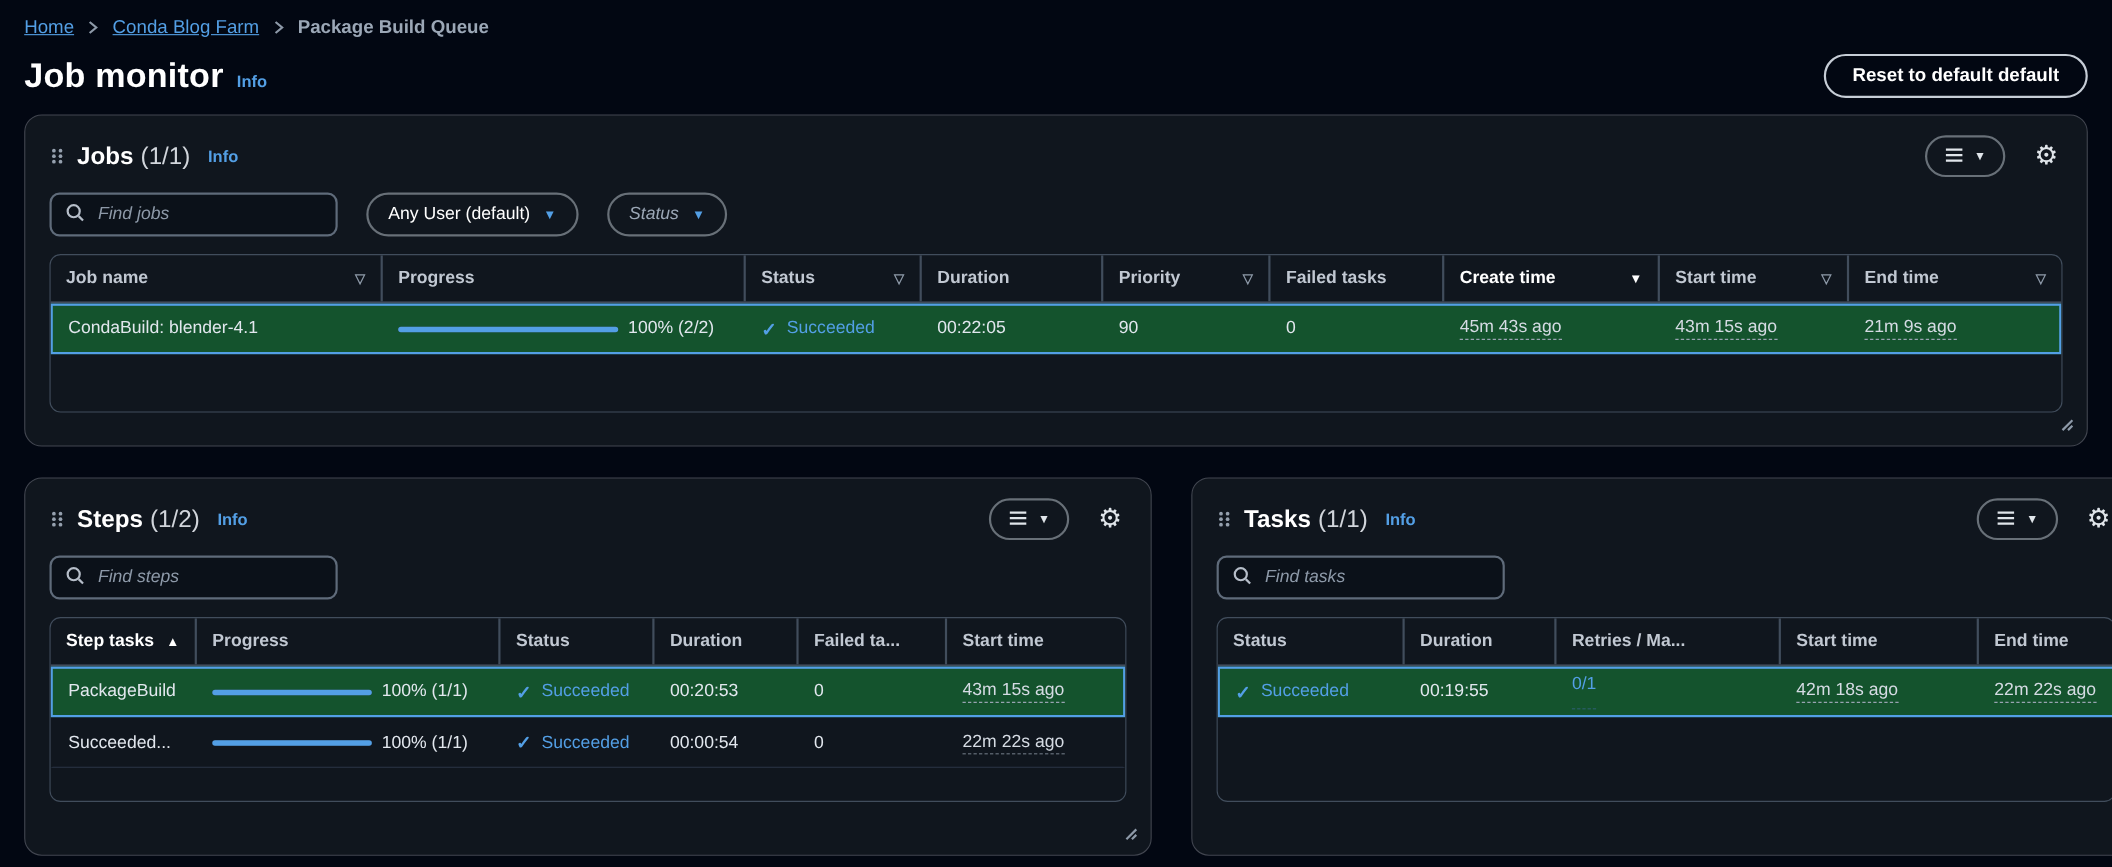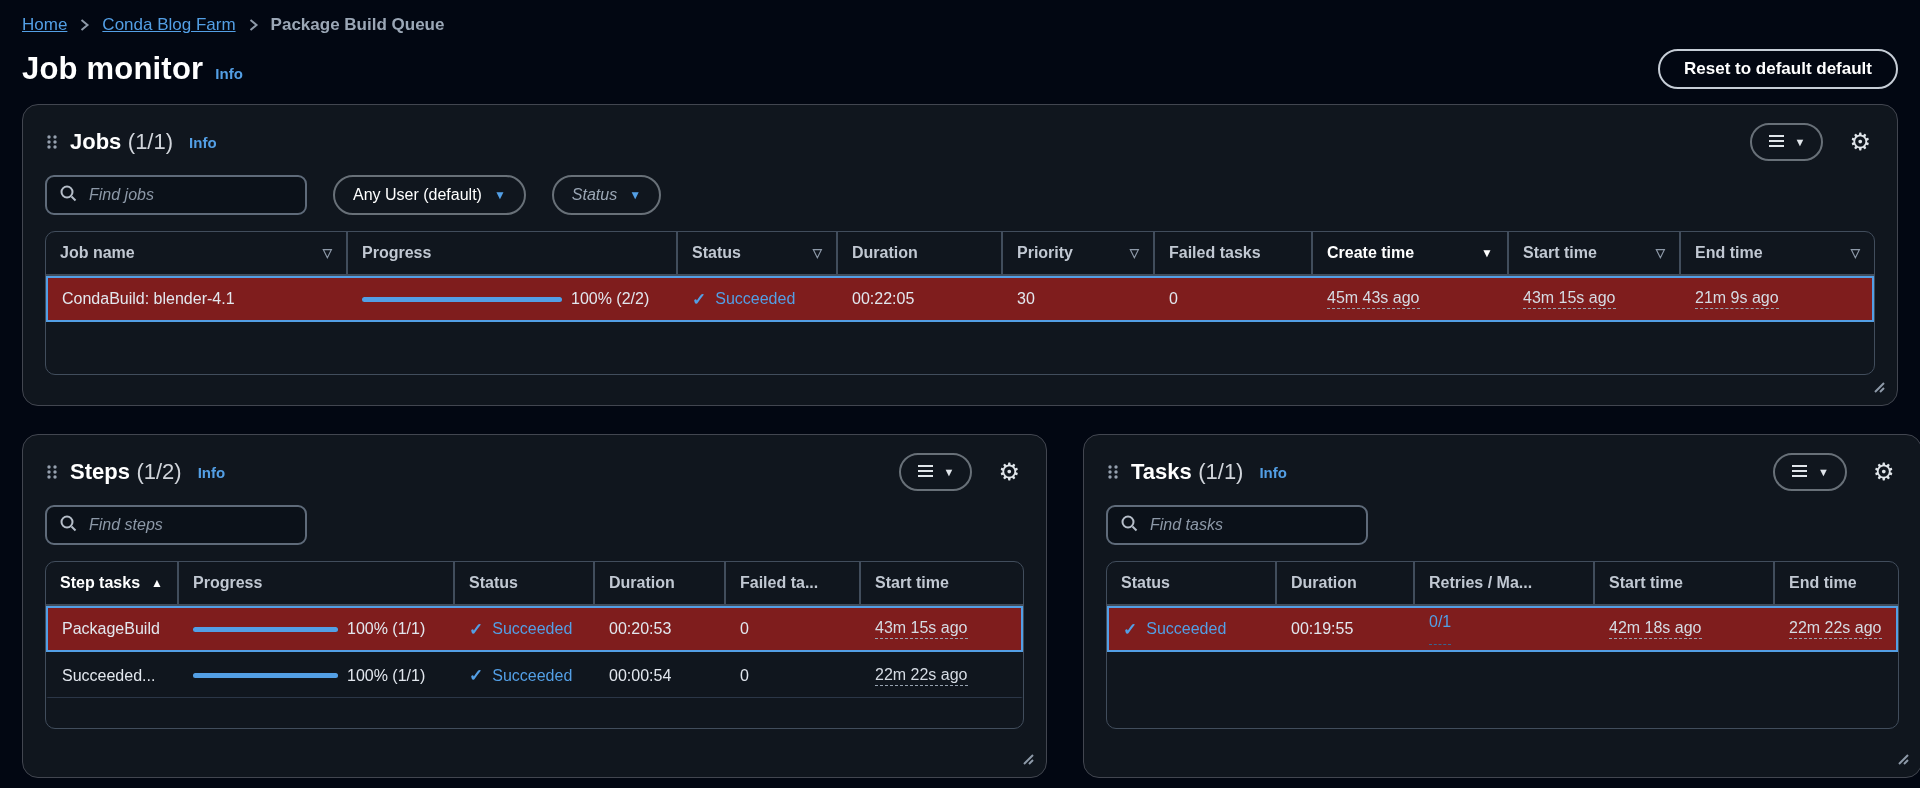--- a/index.html
+++ b/index.html
@@ -82,21 +82,21 @@
     white-space:nowrap;overflow:hidden;flex:0 0 auto;cursor:pointer;
   }
   .th:first-child{border-left:none;}
   .th.active .th-label{color:#ffffff;}
   .sort{margin-left:auto;padding-left:8px;font-size:12px;color:#8d99a8;}
   .sort.active{color:#ffffff;}
   .trow{
     display:flex;align-items:center;height:46px;flex:0 0 auto;
     border:2px solid transparent;border-bottom:1px solid #2b3647;box-sizing:border-box;cursor:pointer;
   }
-  .trow.selected{border:2px solid #539fe5;background:#7f1d1d;}
+  .trow.selected{border:2px solid #539fe5;background:#14532d;}
   .td{
     display:flex;align-items:center;gap:9px;padding:0 14px;box-sizing:border-box;
     white-space:nowrap;overflow:hidden;flex:0 0 auto;font-size:16px;color:#e2e7ee;
   }
   .tbl-empty{flex:1;}
 
   .pbar{width:200px;height:5px;border-radius:3px;background:#2a3442;flex:0 0 auto;}
   .pbar.small{width:145px;}
   .pfill{height:100%;border-radius:3px;background:#539fe5;}
   .plabel{color:#e2e7ee;}
@@ -104,21 +104,21 @@
   .succeeded{color:#539fe5;}
   .time-link{color:#d5dbe3;border-bottom:1px dashed #98a3b1;padding-bottom:1px;cursor:pointer;}
   .retries-link{color:#539fe5;cursor:pointer;border-bottom:1px dashed #39648f;padding-bottom:13px;}
 
   
   .jc0{width:300px;} .jc1{width:330px;} .jc2{width:160px;} .jc3{width:165px;}
   .jc4{width:152px;} .jc5{width:158px;} .jc6{width:196px;} .jc7{width:172px;} .jc8{flex:1 1 auto;}
   
   .sc0{width:131px;} .sc1{width:276px;} .sc2{width:140px;} .sc3{width:131px;} .sc4{width:135px;} .sc5{width:160px;}
   
-  .tc0{width:168px;} .tc1{width:138px;} .tc2{width:180px;} .tc3{width:180px;} .tc4{flex:1 1 auto;}
+  .tc0{width:168px;} .tc1{width:138px;} .tc2{width:204px;} .tc3{width:180px;} .tc4{flex:1 1 auto;}
 
   .resize-handle{position:absolute;right:12px;bottom:8px;cursor:nwse-resize;}
 </style>
 </head>
 <body>
 
 <div class="page">
 
   <nav class="breadcrumb">
     <a class="crumb-link">Home</a>
@@ -243,21 +243,21 @@
           <span class="plabel">100% (2/2)</span>
         </div>
         <div class="td jc2">
           <span class="check">✓</span>
           <span class="succeeded">Succeeded</span>
         </div>
         <div class="td jc3">
             <span>00:22:05</span>
           </div>
         <div class="td jc4">
-            <span>30</span>
+            <span>90</span>
           </div>
         <div class="td jc5">
             <span>0</span>
           </div>
         <div class="td jc6">
             <span class="time-link">45m 43s ago</span>
           </div>
         <div class="td jc7">
             <span class="time-link">43m 15s ago</span>
           </div>

